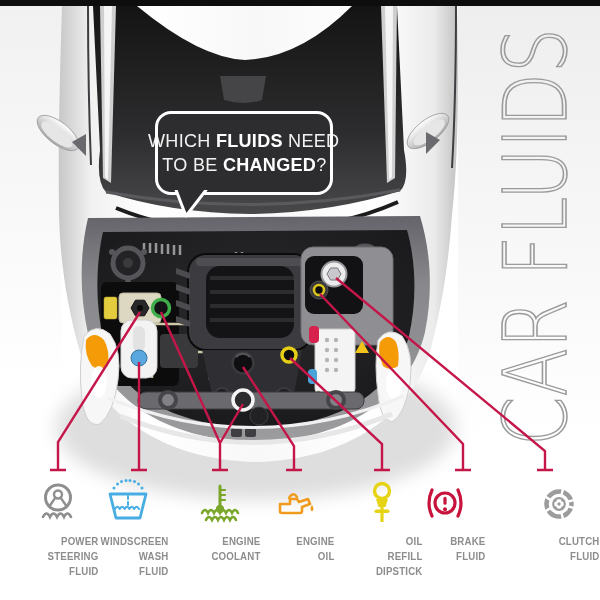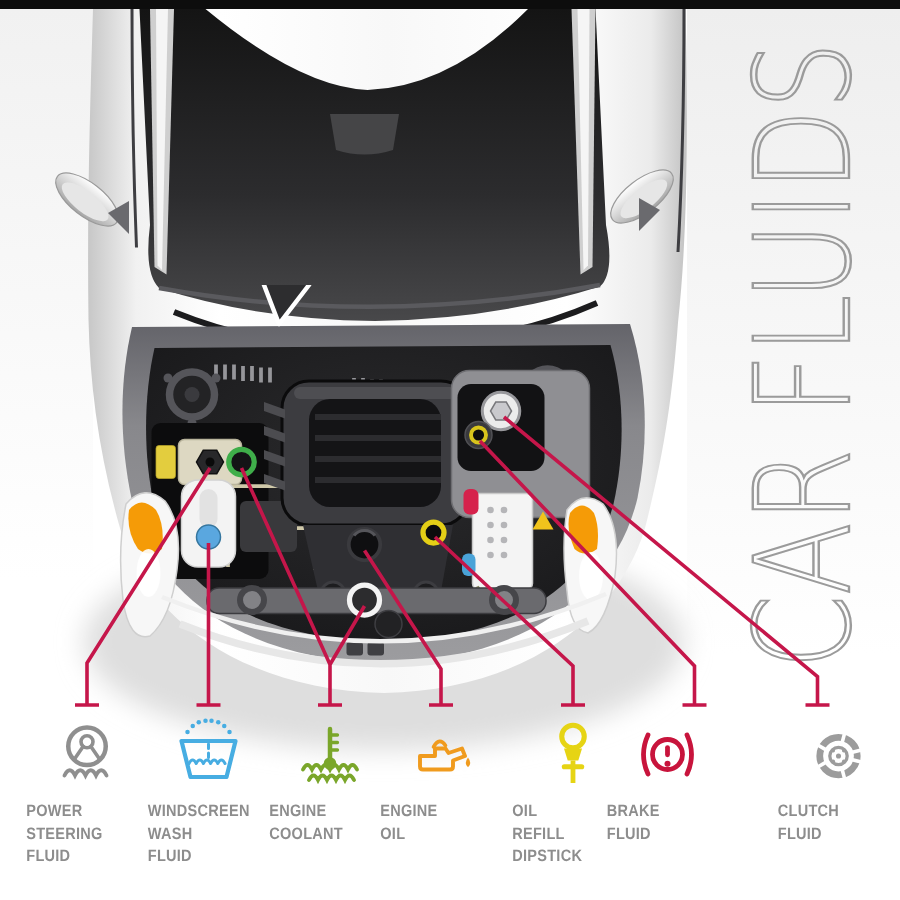--- a/index.html
+++ b/index.html
@@ -9,25 +9,25 @@
   
   #bubble{position:absolute;left:155px;top:111px;width:178px;height:84px;box-sizing:border-box;
           background:#2d2d2f;border:3px solid #ffffff;border-radius:16px;z-index:6;
           display:flex;flex-direction:column;align-items:center;justify-content:center;}
   #bubble .bline{color:#ffffff;font-size:19px;letter-spacing:.3px;line-height:24px;white-space:pre;
           transform:scaleX(.95);transform-origin:center;}
   #bubble .lt{font-weight:400;opacity:.94;}
   #bubble .bd{font-weight:800;}
   #tail{position:absolute;left:170px;top:190px;z-index:7;}
   
-  .fluid{position:absolute;top:478px;width:92px;text-align:left;z-index:4;}
+  .fluid{position:absolute;top:478px;width:92px;text-align:right;z-index:4;}
   .fluid svg{display:block;margin:0 auto;}
   .lbl{margin-top:4px;font-size:11px;font-weight:700;color:#8d8d8d;line-height:15px;
        letter-spacing:.2px;transform:scaleX(.88);transform-origin:center top;}
-  .f1{left:12px}.f2{left:93px}.f3{left:174px}.f4{left:248px}.f5{left:336px}.f6{left:399px}.f7{left:513px}
+  .f1{left:12px}.f2{left:82px}.f3{left:174px}.f4{left:248px}.f5{left:336px}.f6{left:399px}.f7{left:513px}
 </style>
 </head>
 <body>
 
 <div id="stage">
 
 <svg id="scene" width="600" height="600" viewBox="0 0 600 600">
   <defs>
     <linearGradient id="gBody" x1="0" y1="0" x2="1" y2="0">
       <stop offset="0" stop-color="#c7c7c7"></stop>
@@ -210,20 +210,24 @@
     <path d="M140,312 L58,442 L58,469 M50,470 H66"></path>
     <path d="M139,362 L139,469 M131,470 H147"></path>
     <path d="M161,312 L220,443 M243,404 L220,443 M220,443 L220,469 M212,470 H228"></path>
     <path d="M243,367 L294,446 L294,469 M286,470 H302"></path>
     <path d="M290,358 L382,444 L382,469 M374,470 H390"></path>
     <path d="M320,294 L463,444 L463,469 M455,470 H471"></path>
     <path d="M336,278 L545,451 L545,469 M537,470 H553"></path>
   </g>
 </svg>
 
+<div id="bubble">
+  <div class="bline"><span class="lt">WHICH </span><span class="bd">FLUIDS</span><span class="lt"> NEED</span></div>
+  <div class="bline"><span class="lt">TO BE </span><span class="bd">CHANGED</span><span class="lt">?</span></div>
+</div>
 <svg id="tail" width="44" height="30">
   <polygon points="6,0 36,0 16,26" fill="#2d2d2f"></polygon>
   <path d="M6,0 L16,26 M36,0 L16,26" stroke="#ffffff" stroke-width="3" stroke-linecap="round" fill="none"></path>
 </svg>
 
 <div class="fluid f1">
   <svg width="52" height="52" viewBox="0 0 52 52">
     <g stroke="#8f8f8f" fill="none" stroke-linecap="round">
       <circle cx="26" cy="19.5" r="12.5" stroke-width="3"></circle>
       <circle cx="26" cy="16.5" r="4" stroke-width="2.4"></circle>

